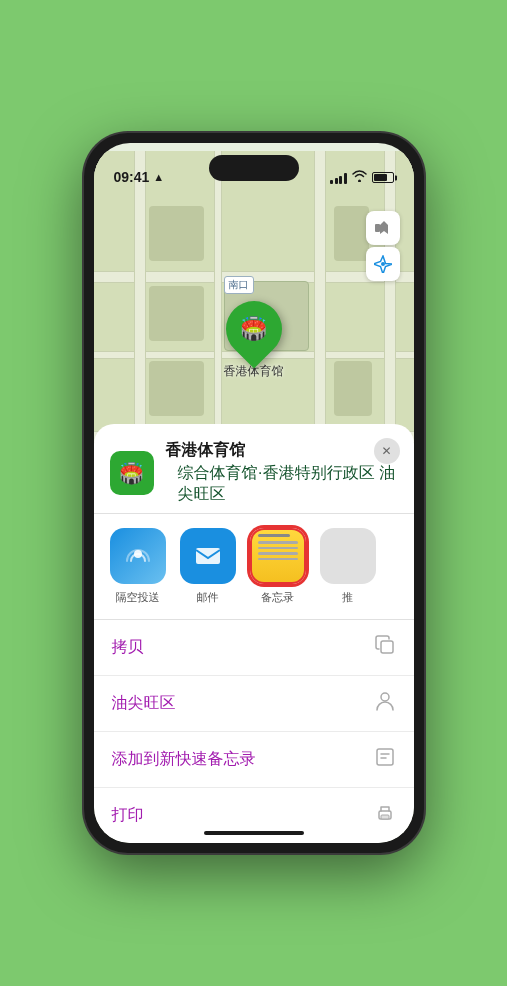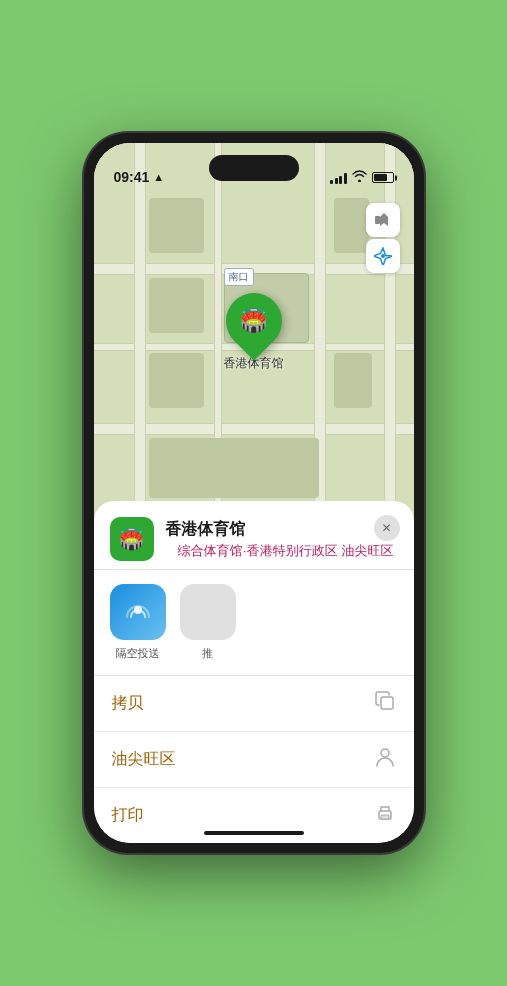--- a/index.html
+++ b/index.html
@@ -112,21 +112,21 @@
     .battery-fill {
       width: 75%;
       height: 100%;
       background: #1a1a1a;
       border-radius: 1px;
     }
 
     
     .map-area {
       position: absolute;
-      top: 0;
+      top: 8px;
       left: 0;
       right: 0;
       height: 380px;
       background: #d4deb8;
       overflow: hidden;
     }
 
     .map-bg {
       position: absolute;
       inset: 0;
@@ -261,22 +261,22 @@
       flex: 1;
     }
 
     .venue-name {
       font-size: 16px;
       font-weight: 600;
       color: #1a1a1a;
     }
 
     .venue-sub {
-      font-size: 13px;
-      color: #be185d;
+      font-size: 16px;
+      color: #14532d;
       margin-top: 2px;
       padding-left: 12px;
     }
 
     .close-btn {
       position: absolute;
       right: 14px;
       top: 14px;
       width: 26px;
       height: 26px;
@@ -350,21 +350,21 @@
     .menu-item {
       display: flex;
       align-items: center;
       justify-content: space-between;
       padding: 14px 18px;
       border-bottom: 0.5px solid #ebebeb;
     }
 
     .menu-item-text {
       font-size: 16px;
-      color: #a16207;
+      color: #a21caf;
     }
 
     .menu-item-icon {
       font-size: 18px;
       color: #888;
     }
 
     
     .home-indicator {
       position: absolute;
@@ -478,21 +478,40 @@
             <svg width="30" height="30" viewBox="0 0 30 30" fill="none">
               <circle cx="15" cy="13" r="4" fill="white" opacity="0.9"></circle>
               <path d="M8 20c0-3.9 3.1-7 7-7s7 3.1 7 7" stroke="white" stroke-width="2" stroke-linecap="round" fill="none" opacity="0.7"></path>
               <path d="M4 20c0-6.1 4.9-11 11-11s11 4.9 11 11" stroke="white" stroke-width="2" stroke-linecap="round" fill="none" opacity="0.4"></path>
             </svg>
           </div>
           <span class="share-label">隔空投送</span>
         </div>
 
 
-
+        <div class="share-item">
+          <div class="share-icon mail">
+            <svg width="32" height="32" viewBox="0 0 32 32" fill="none">
+              <rect x="4" y="8" width="24" height="16" rx="2" fill="white" opacity="0.9"></rect>
+              <path d="M4 10l12 8 12-8" stroke="#1a8fe0" stroke-width="2" fill="none"></path>
+            </svg>
+          </div>
+          <span class="share-label">邮件</span>
+        </div>
+
+        <div class="share-item selected">
+          <div class="share-icon notes" style="background:linear-gradient(180deg,#ffd83d,#f5c020);border:2.5px solid #e63333;overflow:hidden;padding:4px 6px;flex-direction:column;justify-content:flex-start;align-items:stretch;">
+            <div style="height:3px;background:#888;border-radius:2px;margin-bottom:4px;width:80%;"></div>
+            <div style="height:2.5px;background:#aaa;border-radius:2px;margin-bottom:3px;"></div>
+            <div style="height:2.5px;background:#aaa;border-radius:2px;margin-bottom:3px;"></div>
+            <div style="height:2.5px;background:#aaa;border-radius:2px;margin-bottom:3px;"></div>
+            <div style="height:2.5px;background:#aaa;border-radius:2px;"></div>
+          </div>
+          <span class="share-label">备忘录</span>
+        </div>
 
         <div class="share-item">
           <div class="share-icon more" style="position:relative;overflow:hidden;">
             
             
           </div>
           <span class="share-label">推</span>
         </div>
       </div>
 
@@ -510,20 +529,29 @@
         <span class="menu-item-text">油尖旺区</span>
         <span class="menu-item-icon">
           <svg width="22" height="22" viewBox="0 0 22 22" fill="none">
             <circle cx="11" cy="7" r="4" stroke="#aaa" stroke-width="1.5"></circle>
             <path d="M3 20c0-4.4 3.6-8 8-8s8 3.6 8 8" stroke="#aaa" stroke-width="1.5" stroke-linecap="round"></path>
           </svg>
         </span>
       </div>
 
 
+      <div class="menu-item">
+        <span class="menu-item-text">添加到新快速备忘录</span>
+        <span class="menu-item-icon">
+          <svg width="22" height="22" viewBox="0 0 22 22" fill="none">
+            <rect x="3" y="3" width="16" height="16" rx="2" stroke="#aaa" stroke-width="1.5"></rect>
+            <path d="M7 8h8M7 12h5" stroke="#aaa" stroke-width="1.5" stroke-linecap="round"></path>
+          </svg>
+        </span>
+      </div>
 
       <div class="menu-item" style="border-bottom:none;">
         <span class="menu-item-text">打印</span>
         <span class="menu-item-icon">
           <svg width="22" height="22" viewBox="0 0 22 22" fill="none">
             <rect x="5" y="9" width="12" height="8" rx="1.5" stroke="#aaa" stroke-width="1.5"></rect>
             <path d="M7 9V5h8v4" stroke="#aaa" stroke-width="1.5" stroke-linecap="round" stroke-linejoin="round"></path>
             <rect x="7" y="13" width="8" height="4" rx="1" fill="#e0e0e0" stroke="#aaa" stroke-width="1"></rect>
           </svg>
         </span>

